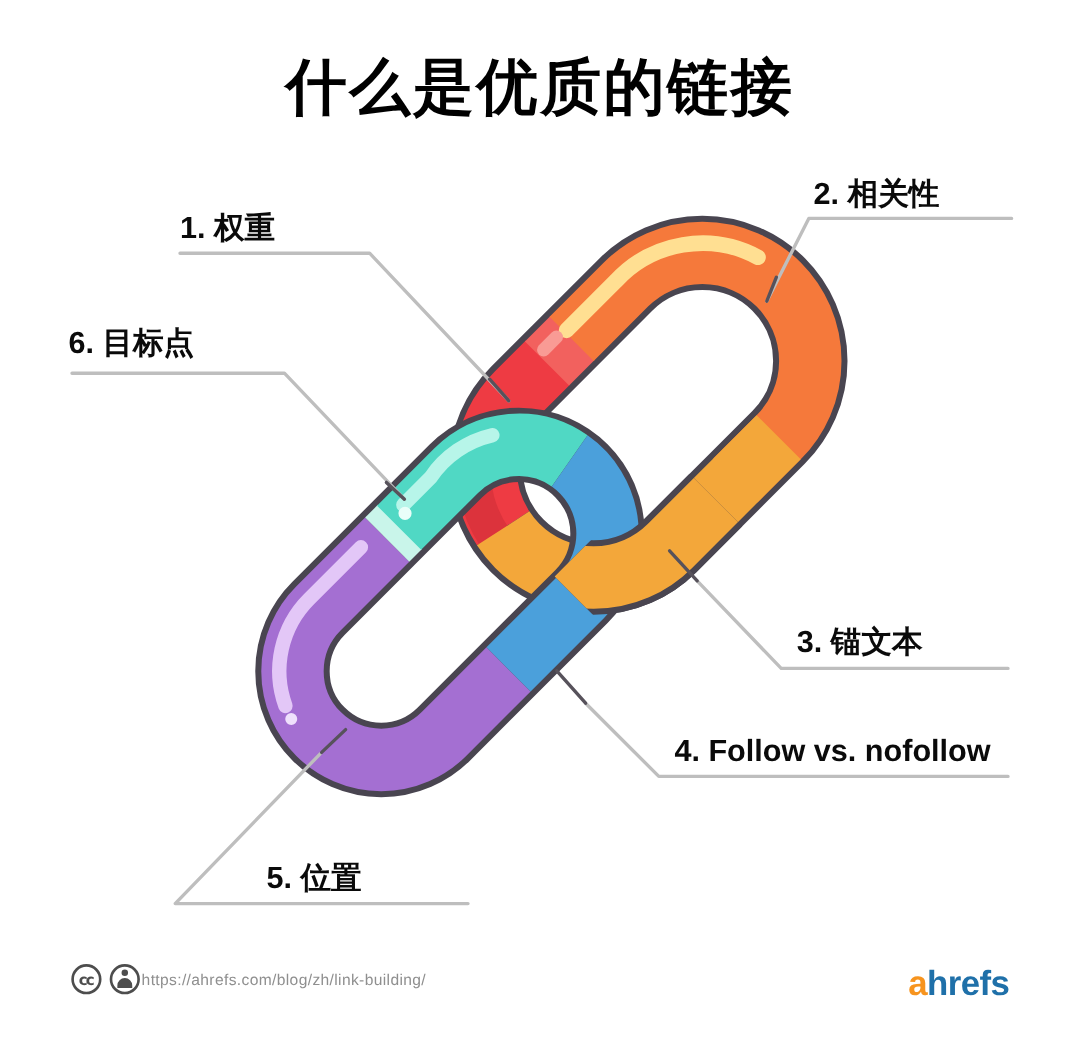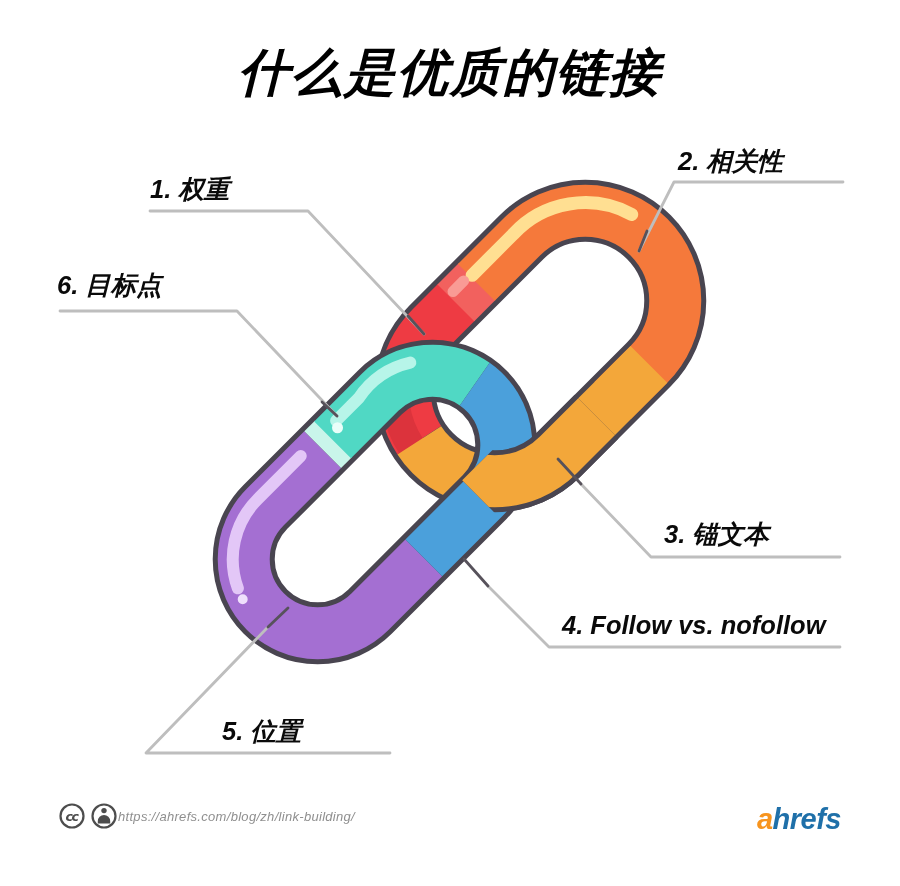--- a/index.html
+++ b/index.html
@@ -1,17 +1,17 @@
 <!DOCTYPE html>
 <html><head>
 <meta charset="utf-8">
 <style>
   html,body{margin:0;padding:0;background:#ffffff;}
   .page{width:900px;height:886px;position:relative;background:#ffffff;overflow:hidden;
-        font-family:"Liberation Sans","DejaVu Sans",sans-serif;font-style:italic;}
+        font-family:"Liberation Sans","DejaVu Sans",sans-serif;}
   svg{display:block;}
   .title-text{font-family:"Liberation Sans","DejaVu Sans",sans-serif;font-size:51px;font-weight:bold;
               letter-spacing:2px;fill:#000000;}
   .callout{font-family:"Liberation Sans","DejaVu Sans",sans-serif;font-size:25.5px;font-weight:bold;fill:#0a0a0a;}
   .url-text{font-family:"Liberation Sans","DejaVu Sans",sans-serif;font-size:13px;fill:#8f8f8f;letter-spacing:0.3px;}
   .logo-text{font-family:"Liberation Sans","DejaVu Sans",sans-serif;font-size:29px;font-weight:bold;letter-spacing:-0.5px;}
   .cc-label{font-family:"DejaVu Sans","Liberation Sans",sans-serif;font-size:12.5px;font-weight:bold;fill:#4d4d4d;letter-spacing:-1.5px;}
 </style>
 </head>
 <body>

